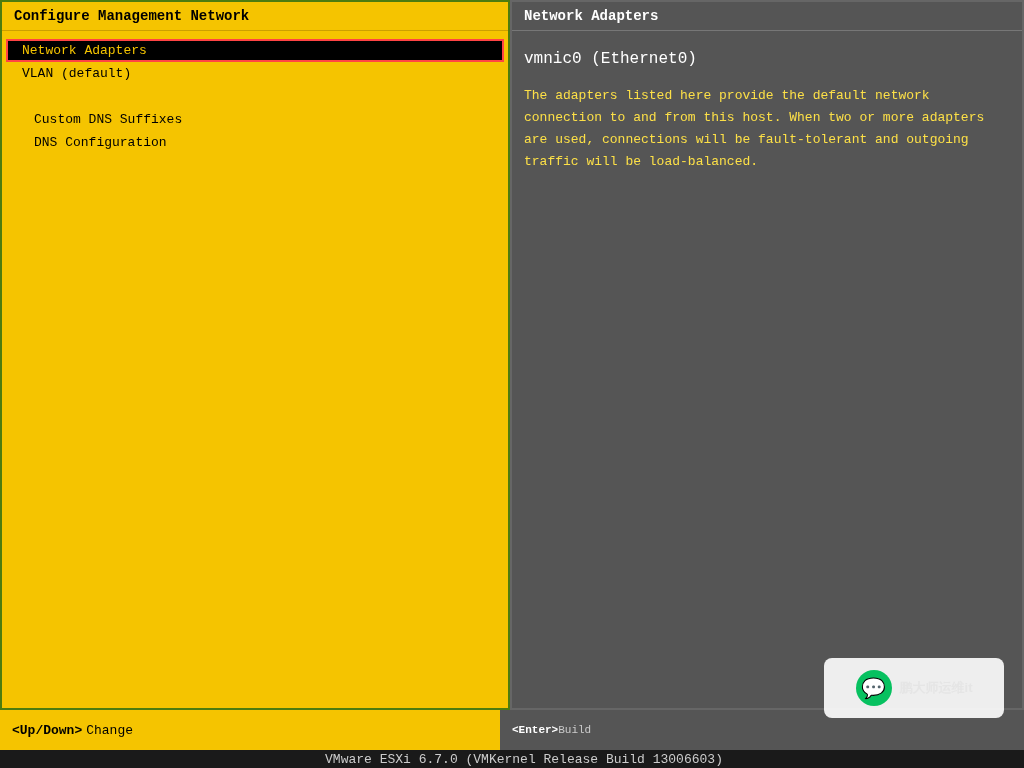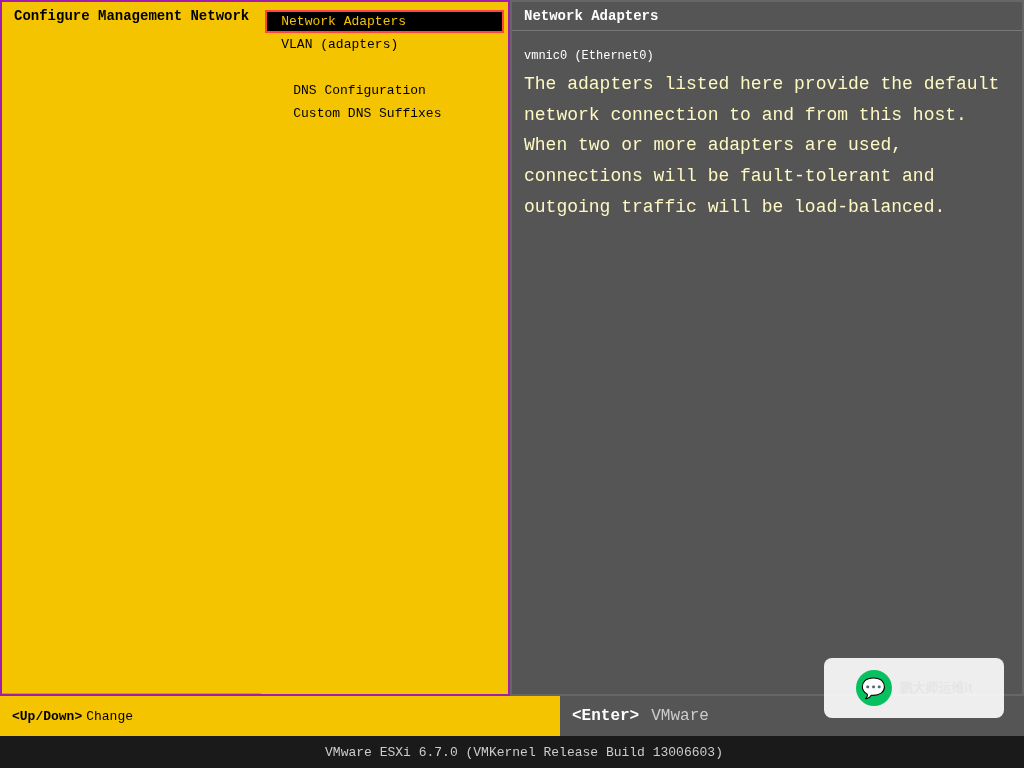--- a/index.html
+++ b/index.html
@@ -28,21 +28,22 @@
       display: flex;
       flex: 1;
       height: calc(768px - 40px - 32px);
     }
 
     
     .left-panel {
       width: 510px;
       background: #f5c400;
       display: flex;
-      border: 2px solid #a21caf;
+      flex-direction: column;
+      border: 2px solid #4d7c0f;
     }
 
     .left-title {
       background: #f5c400;
       color: #000;
       padding: 6px 12px;
       font-weight: bold;
       font-size: 14px;
       border-bottom: 1px solid #cca000;
     }
@@ -91,73 +92,73 @@
 
     .right-content {
       padding: 16px 12px;
       color: #ddd;
       font-size: 13px;
       line-height: 1.6;
     }
 
     .right-content .adapter-name {
       color: #fff;
-      margin-bottom: 3px;
-      font-size: 12px;
+      margin-bottom: 12px;
+      font-size: 16px;
     }
 
     .right-content .description {
-      color: #fef9c3;
-      font-size: 18px;
+      color: #fde047;
+      font-size: 13px;
       line-height: 1.7;
     }
 
     
     .bottom-bar {
       display: flex;
       height: 40px;
       background: #f5c400;
       align-items: center;
     }
 
     .bottom-left {
-      width: 560px;
+      width: 500px;
       padding: 0 12px;
       display: flex;
       align-items: center;
       gap: 4px;
       color: #000;
       font-size: 13px;
     }
 
     .bottom-right {
       flex: 1;
       padding: 0 12px;
       display: flex;
       align-items: center;
       background: #555555;
       height: 100%;
-      gap: 12px;
+      gap: 0;
       color: #ccc;
-      font-size: 16px;
+      font-size: 11px;
     }
 
     .key-label {
       color: #fff;
       font-weight: bold;
     }
 
     .key-label-dark {
       color: #000;
       font-weight: bold;
     }
 
     
     .footer {
-      height: 32px;
+      height: 18px;
       background: #1a1a1a;
       display: flex;
       align-items: center;
       justify-content: center;
       color: #ccc;
       font-size: 13px;
       padding-left: 24px;
     }
 
     
@@ -198,44 +199,44 @@
 </head>
 <body>
 
 <div class="screen">
   <div class="main-area">
 
     <div class="left-panel">
       <div class="left-title">Configure Management Network</div>
       <div class="left-menu">
         <div class="menu-item selected">Network Adapters</div>
-        <div class="menu-item">VLAN (adapters)</div>
+        <div class="menu-item">VLAN (default)</div>
         <div class="menu-item">&nbsp;</div>
+        <div class="menu-item indent">Custom DNS Suffixes</div>
         <div class="menu-item indent">DNS Configuration</div>
-        <div class="menu-item indent">Custom DNS Suffixes</div>
       </div>
     </div>
 
     <div class="right-panel">
       <div class="right-title">Network Adapters</div>
       <div class="right-content">
         <div class="adapter-name">vmnic0 (Ethernet0)</div>
         <div class="description">The adapters listed here provide the default network connection to and from this host. When two or more adapters are used, connections will be fault-tolerant and outgoing traffic will be load-balanced.</div>
       </div>
     </div>
   </div>
 
   <div class="bottom-bar">
     <div class="bottom-left">
       <span class="key-label-dark">&lt;Up/Down&gt;</span>
       <span>Change</span>
     </div>
     <div class="bottom-right">
       <span class="key-label">&lt;Enter&gt;</span>
-      <span>VMware</span>
+      <span>Build</span>
     </div>
   </div>
 
   <div class="footer">
     <span>VMware ESXi 6.7.0 (VMKernel Release Build 13006603)</span>
   </div>
 </div>
 
 <div class="watermark">
   <div class="watermark-icon">

